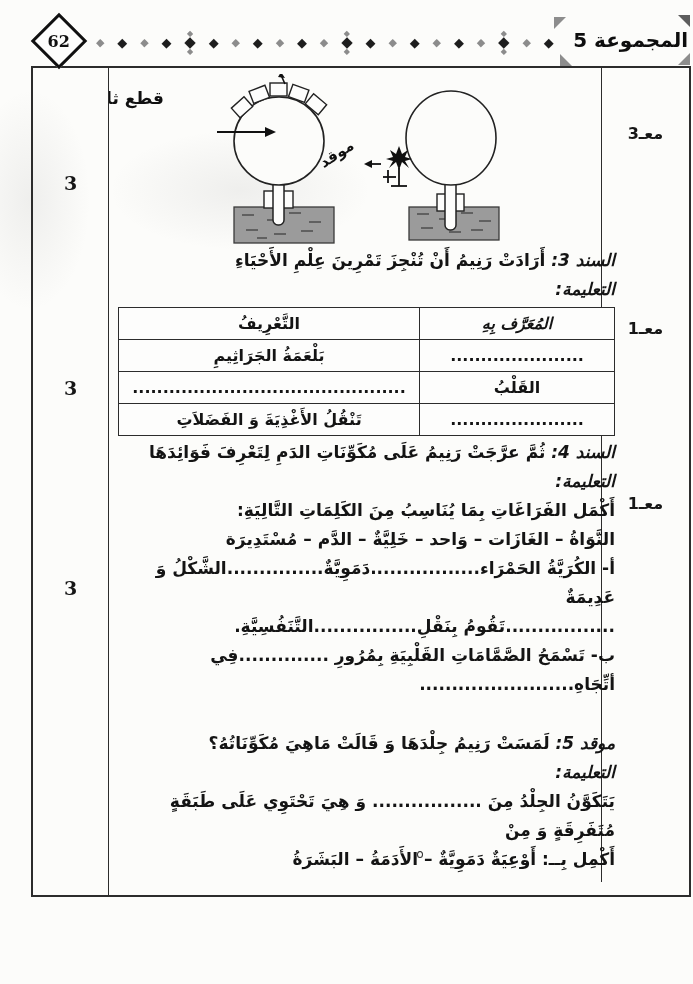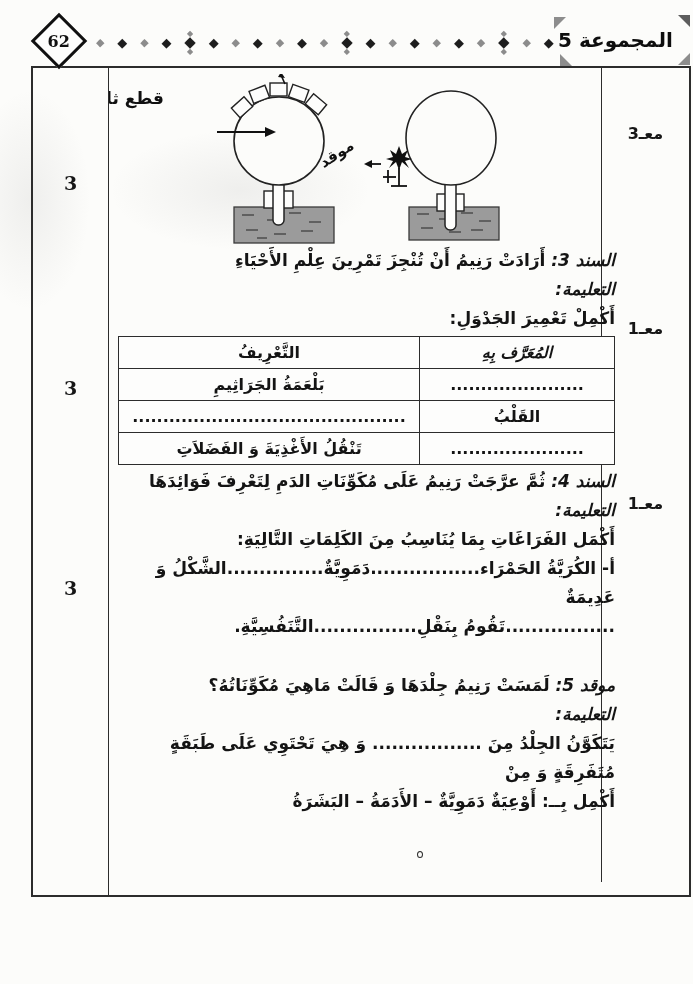--- a/index.html
+++ b/index.html
@@ -30,21 +30,21 @@
   }
   .orn { line-height:1; }
   .orn.black { color:#1d1d1d; font-size:13px; }
   .orn.gray  { color:#8c8c8c; font-size:11px; }
   .cluster { display:inline-flex; flex-direction:column; align-items:center; }
   .cluster .c-mid { color:#1d1d1d; font-size:15px; line-height:11px; }
   .cluster .c-sm  { color:#8c8c8c; font-size:8px;  line-height:7px; }
 
   .group-title {
     position:absolute; right:5px; top:23px; width:130px; height:36px;
-    text-align:left; font-size:20px; font-weight:bold; direction:rtl;
+    text-align:right; font-size:20px; font-weight:bold; direction:rtl;
     line-height:34px; color:#0e0e0e;
   }
   .tri { position:absolute; background:#8d8d8d; width:12px; height:12px; }
   .tri.tl { left:-4px;  top:-6px;    clip-path:polygon(0 0,100% 0,0 100%); }
   .tri.bl { left:2px;   bottom:-7px; clip-path:polygon(0 0,100% 100%,0 100%); }
   .tri.tr { right:-2px; top:-8px;    clip-path:polygon(0 0,100% 0,100% 100%); background:#5d5d5d; }
   .tri.br { right:-2px; bottom:-6px; clip-path:polygon(100% 0,100% 100%,0 100%); }
 
   
   .sheet {
@@ -238,21 +238,20 @@
           <polygon points="263,86 255,90 263,94" fill="#111"></polygon>
 
           <text x="246" y="74" font-size="15" font-weight="bold" direction="rtl" font-family="DejaVu Sans, sans-serif" fill="#101010" transform="rotate(-33 246 74)">موقد</text>
         </g>
       </svg>
 
       <div class="content-text">
 
         <p><span class="lbl">السند 3:</span> <span>أَرَادَتْ رَنِيمُ أَنْ تُنْجِزَ تَمْرِينَ عِلْمِ الأَحْيَاءِ</span></p>
         <p class="lbl">التعليمة:</p>
-        <p>أَكْمِلْ تَعْمِيرَ الجَدْوَلِ:</p>
 
         <table class="def-table" dir="rtl">
           <tbody>
               <tr>
             <th class="col-defined">المُعَرَّف بِهِ</th>
             <th>التَّعْرِيفُ</th>
           </tr>
           <tr>
             <td>......................</td>
             <td>بَلْعَمَةُ الجَرَاثِيمِ</td>
@@ -264,22 +263,24 @@
           <tr>
             <td>......................</td>
             <td>تَنْقُلُ الأَغْذِيَةَ وَ الفَضَلاَتِ</td>
           </tr>
         </tbody>
           </table>
 
         <p><span class="lbl">السند 4:</span> <span>ثُمَّ عرَّجَتْ رَنِيمُ عَلَى مُكَوِّنَاتِ الدَمِ لِتَعْرِفَ فَوَائِدَهَا</span></p>
         <p class="lbl">التعليمة:</p>
         <p>أَكْمَل الفَرَاغَاتِ بِمَا يُنَاسِبُ مِنَ الكَلِمَاتِ التَّالِيَةِ:</p>
+        <p>النَّوَاةُ – الغَازَات – وَاحد – خَلِيَّةٌ – الدَّم – مُسْتَدِيرَة</p>
         <p>أ- الكُرَيَّةُ الحَمْرَاء.................دَمَوِيَّةٌ...............الشَّكْلُ وَ عَدِيمَةٌ</p>
         <p>.................تَقُومُ بِنَقْلِ................التَّنَفُسِيَّةِ.</p>
+        <p>ب- تَسْمَحُ الصَّمَّامَاتِ القَلْبِيَةِ بِمُرُورِ ..............فِي أتِّجَاهِ........................</p>
 
         <div class="gap"></div>
 
         <p><span class="lbl">موقد 5:</span> <span>لَمَسَتْ رَنِيمُ جِلْدَهَا وَ قَالَتْ مَاهِيَ مُكَوِّنَاتُهُ؟</span></p>
         <p class="lbl">التعليمة:</p>
         <p>يَتَكَوَّنُ الجِلْدُ مِنَ ................. وَ هِيَ تَحْتَوِي عَلَى طَبَقَةٍ مُتَفَرِقَةٍ وَ مِنْ</p>
         <p>أَكْمِل بِــ: أَوْعِيَةٌ دَمَوِيَّةٌ – الأَدَمَةُ – البَشَرَةُ</p>
       </div>
 
       <span class="stray-dot"></span>

